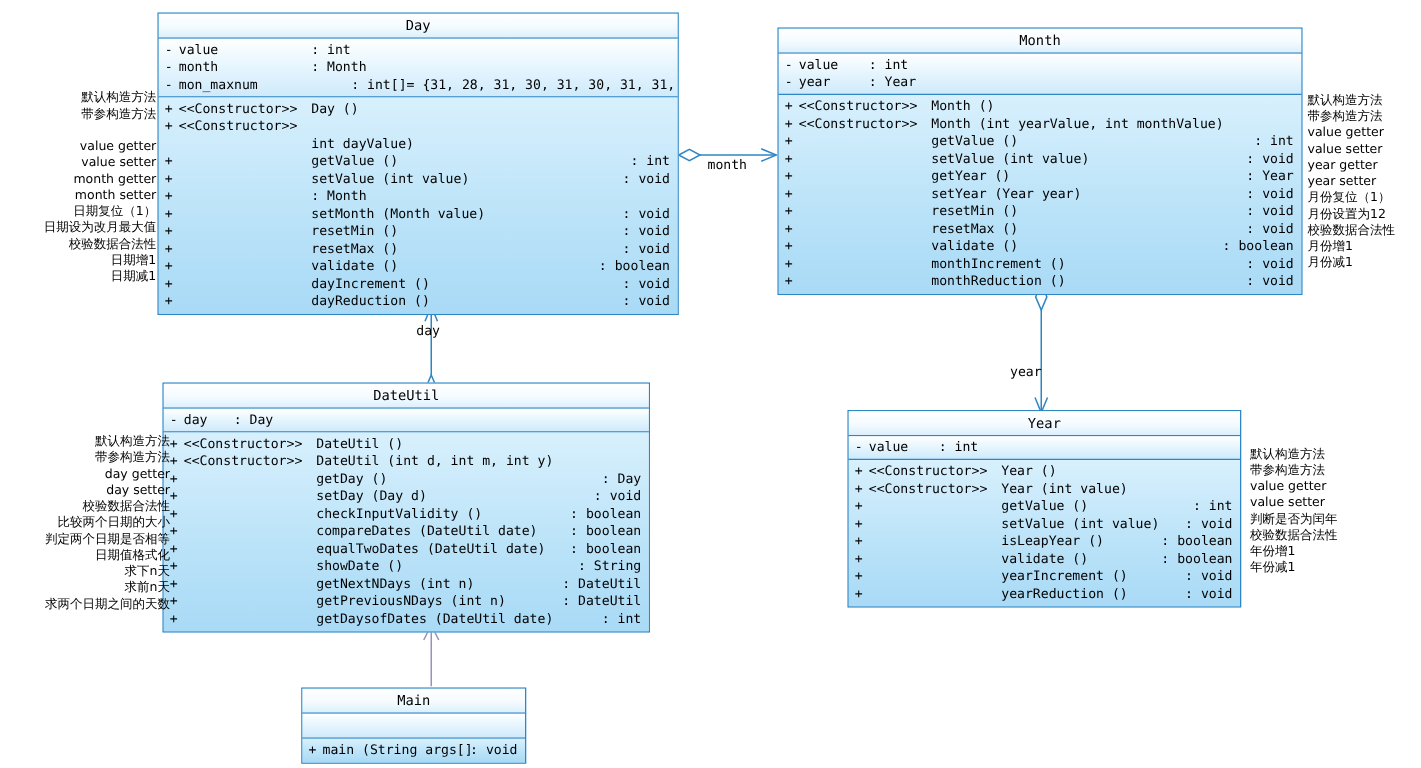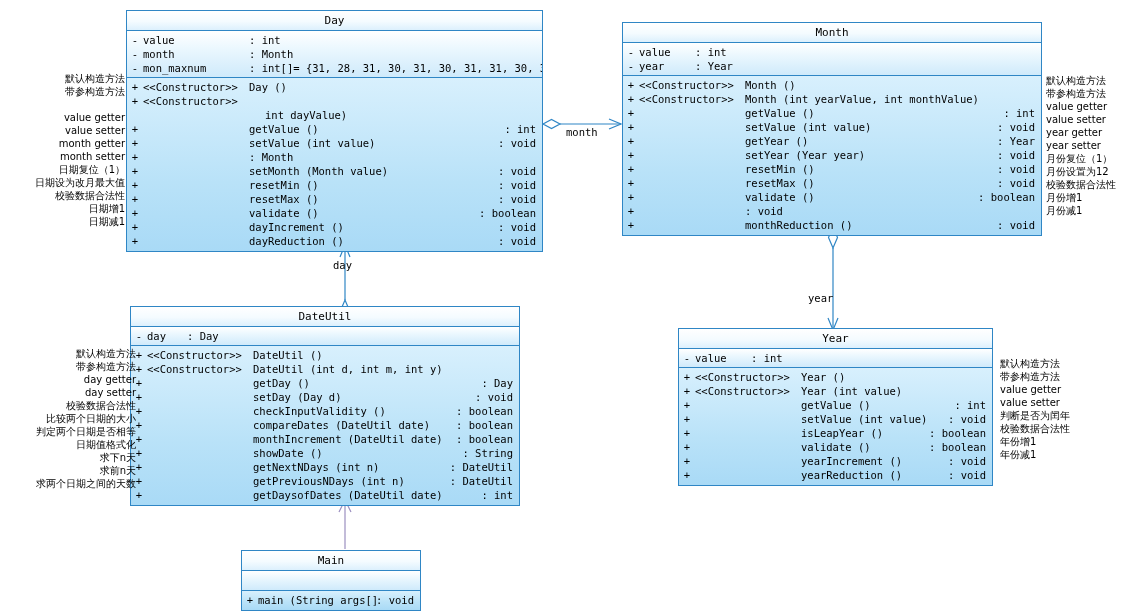--- a/index.html
+++ b/index.html
@@ -65,21 +65,21 @@
   }
   .sig {
     flex: 1 1 auto;
     overflow: hidden;
   }
   .ret {
     flex: 0 0 auto;
     text-align: left;
     padding-right: 6px;
   }
-  .cont-row { padding-left: 16px; }
+  .cont-row { padding-left: 0; }
 
   
   .note {
     position: absolute;
     font-family: "DejaVu Sans", sans-serif;
     font-size: 10px;
     line-height: 13px;
     color: #000;
     white-space: nowrap;
   }
@@ -149,21 +149,21 @@
         <span class="sig">: int</span>
       </div>
       <div class="row">
         <span class="vis">-</span>
         <span class="stereo">month</span>
         <span class="sig">: Month</span>
       </div>
       <div class="row">
         <span class="vis">-</span>
         <span class="stereo">mon_maxnum</span>
-        <span style="flex:0 0 44px;">: int[]</span>
+        <span style="flex:0 0 44px;margin-left:32px;">: int[]</span>
         <span class="sig">= {31, 28, 31, 30, 31, 30, 31, 31, 30, 31, 30, 31}</span>
       </div>
     </div>
     <div class="uml-ops">
       <div class="row">
         <span class="vis">+</span>
         <span class="stereo">&lt;&lt;Constructor&gt;&gt;</span>
         <span class="sig">Day ()</span>
         <span class="ret"></span>
       </div>
@@ -314,20 +314,21 @@
       </div>
       <div class="row">
         <span class="vis">+</span>
         <span class="stereo"></span>
         <span class="sig">validate ()</span>
         <span class="ret">: boolean</span>
       </div>
       <div class="row">
         <span class="vis">+</span>
         <span class="stereo"></span>
+        <span class="sig">monthIncrement ()</span>
         <span class="ret">: void</span>
       </div>
       <div class="row">
         <span class="vis">+</span>
         <span class="stereo"></span>
         <span class="sig">monthReduction ()</span>
         <span class="ret">: void</span>
       </div>
     </div>
   </div>
@@ -388,21 +389,21 @@
       </div>
       <div class="row">
         <span class="vis">+</span>
         <span class="stereo"></span>
         <span class="sig">compareDates (DateUtil date)</span>
         <span class="ret">: boolean</span>
       </div>
       <div class="row">
         <span class="vis">+</span>
         <span class="stereo"></span>
-        <span class="sig">monthIncrement (DateUtil date)</span>
+        <span class="sig">equalTwoDates (DateUtil date)</span>
         <span class="ret">: boolean</span>
       </div>
       <div class="row">
         <span class="vis">+</span>
         <span class="stereo"></span>
         <span class="sig">showDate ()</span>
         <span class="ret">: String</span>
       </div>
       <div class="row">
         <span class="vis">+</span>

